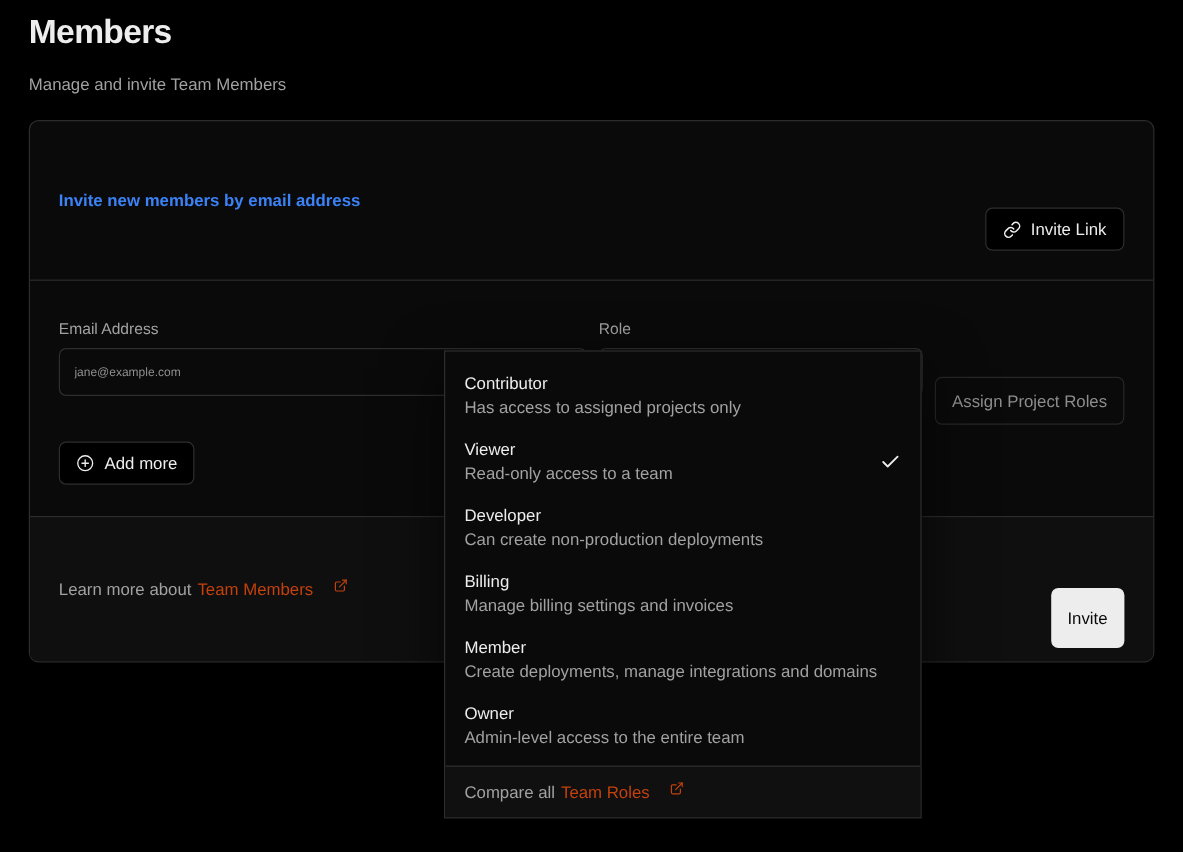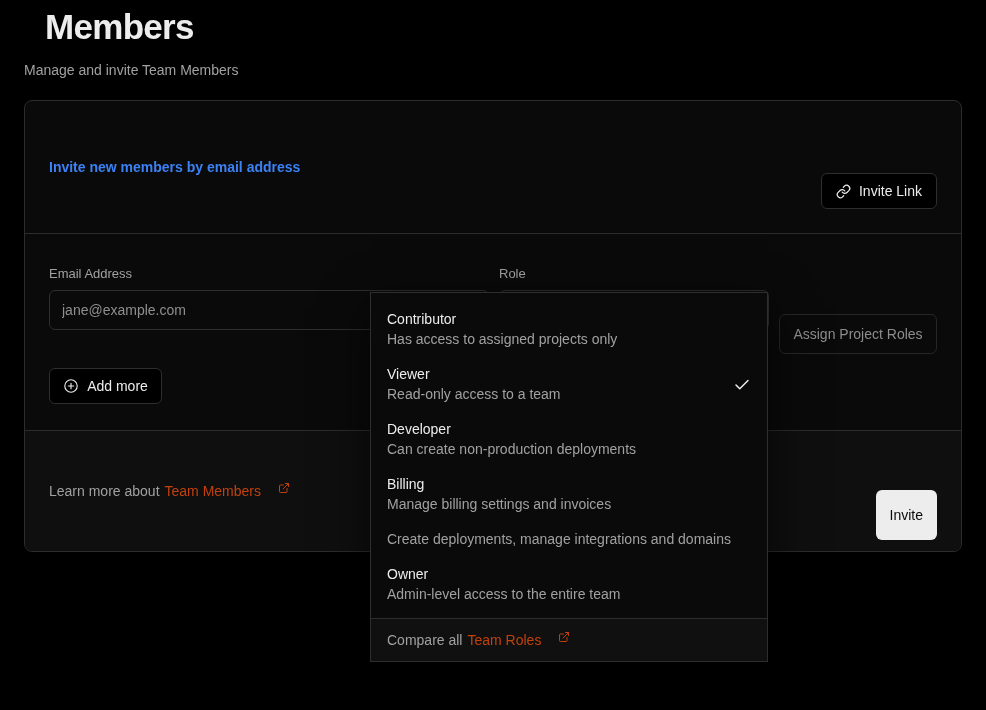--- a/index.html
+++ b/index.html
@@ -5,21 +5,21 @@
   * { box-sizing: border-box; margin: 0; padding: 0; }
   html, body { width: 986px; height: 710px; }
   body {
     background: #000;
     color: #ededed;
     font-family: "Liberation Sans", "DejaVu Sans", sans-serif;
     position: relative;
     overflow: hidden;
   }
   .page { padding: 12px 24px 0; }
-  .page-title { font-size: 35px; font-weight: 700; line-height: 30px; letter-spacing: -0.02em; margin-bottom: 20px; margin-left: 21px; }
+  .page-title { font-size: 28px; font-weight: 700; line-height: 30px; letter-spacing: -0.02em; margin-bottom: 20px; }
   .page-subtitle { font-size: 14px; line-height: 16px; color: #a1a1a1; margin-bottom: 22px; }
 
   .card {
     background: #0a0a0a;
     border: 1px solid #2c2c2c;
     border-radius: 8px;
     overflow: hidden;
   }
   .card-header {
     display: flex; align-items: center; justify-content: space-between;
@@ -45,21 +45,21 @@
   .form-row { display: flex; gap: 10px; }
   .field { display: flex; flex-direction: column; }
   .field-email { flex: 1; }
   .field-role { width: 270px; }
   .field-assign { width: 158px; justify-content: flex-end; }
   .field-label { font-size: 13px; line-height: 16px; color: #a1a1a1; margin-bottom: 8px; }
 
   .input {
     width: 100%; height: 40px;
     background: #0a0a0a; border: 1px solid #2e2e2e; border-radius: 6px;
-    padding: 0 12px; color: #ededed; font-size: 14px; font-family: inherit;
+    padding: 0 12px; color: #ededed; font-size: 10px; font-family: inherit;
     outline: none;
   }
   .input::placeholder { color: #8f8f8f; }
 
   .select {
     height: 40px; width: 100%;
     display: flex; align-items: center; justify-content: space-between;
     background: #0a0a0a; border: 1px solid #2e2e2e; border-radius: 6px;
     padding: 0 12px; font-size: 14px; color: #ededed; cursor: pointer;
   }
@@ -213,20 +213,21 @@
 
     <div class="dropdown-item">
       <div>
         <div class="dropdown-item-name">Billing</div>
         <div class="dropdown-item-desc">Manage billing settings and invoices</div>
       </div>
     </div>
 
     <div class="dropdown-item">
       <div>
+        <div class="dropdown-item-name">Member</div>
         <div class="dropdown-item-desc">Create deployments, manage integrations and domains</div>
       </div>
     </div>
 
     <div class="dropdown-item">
       <div>
         <div class="dropdown-item-name">Owner</div>
         <div class="dropdown-item-desc">Admin-level access to the entire team</div>
       </div>
     </div>

